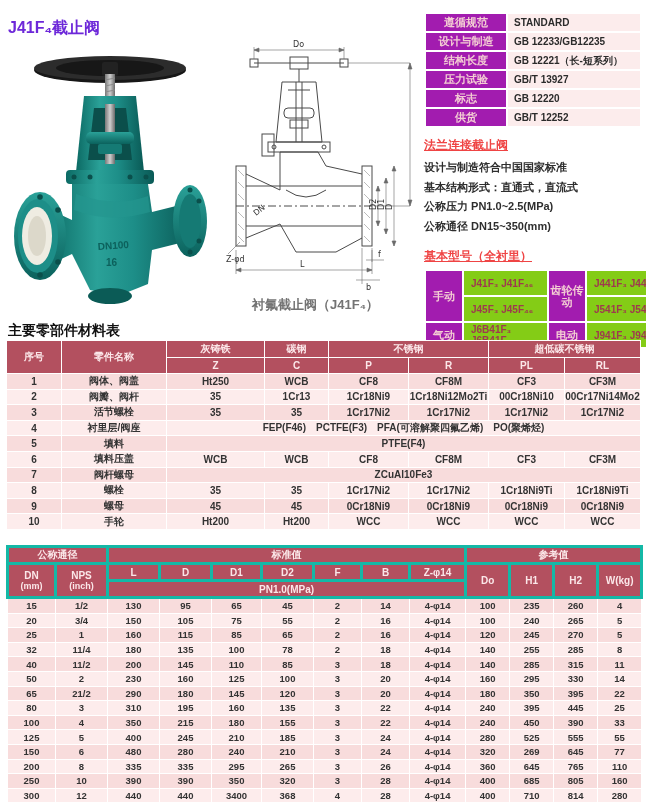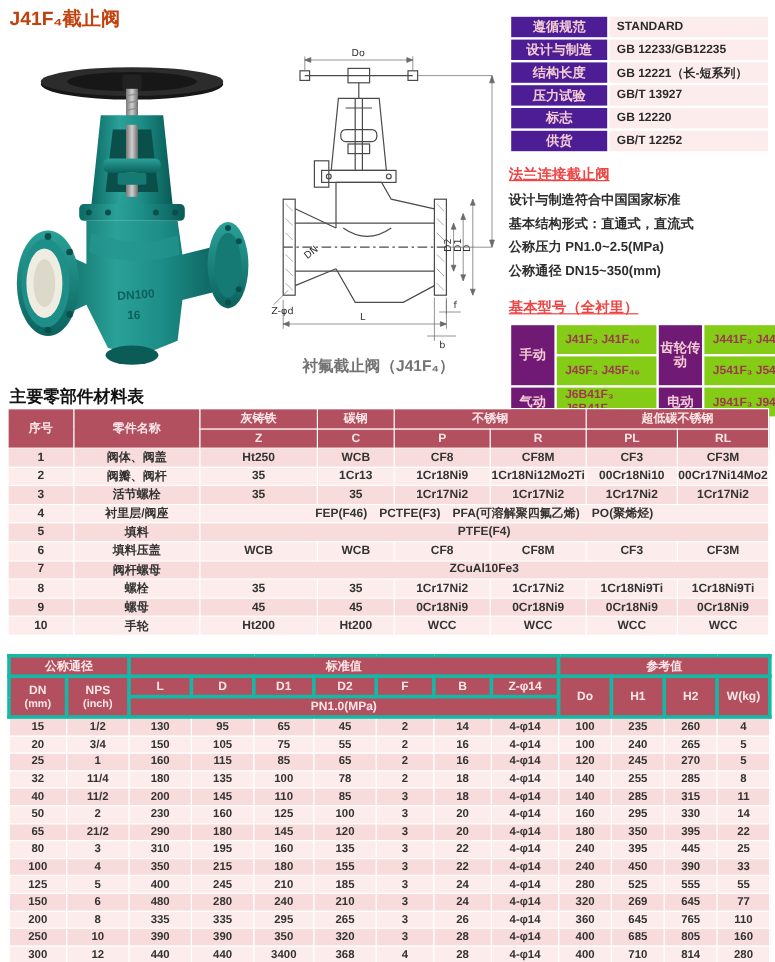--- a/index.html
+++ b/index.html
@@ -1,43 +1,43 @@
 <!DOCTYPE html>
 <html><head>
 <meta charset="utf-8">
 <style>
   html,body{margin:0;padding:0;background:#fff;}
   .page{
     position:relative;width:646px;height:802px;background:#ffffff;overflow:hidden;
     font-family:"Liberation Sans","DejaVu Sans",sans-serif;color:#222;
   }
-  .page-title{position:absolute;left:8px;top:6px;font-size:16px;font-weight:bold;color:#c2410c;margin:0;}
+  .page-title{position:absolute;left:8px;top:18px;font-size:16px;font-weight:bold;color:#6d28d9;margin:0;}
 
   
   .valve-photo{position:absolute;left:6px;top:44px;width:218px;height:266px;}
   .valve-drawing{position:absolute;left:226px;top:38px;width:192px;height:256px;}
   .drawing-caption{position:absolute;left:252px;top:296px;font-size:13px;font-weight:bold;color:#737373;}
   .dwg{stroke:#4a4a4a;fill:none;stroke-width:1;}
   .dwg-thin{stroke:#6a6a6a;fill:none;stroke-width:0.6;}
   .dwg-label{font-size:8px;fill:#333;font-family:"DejaVu Sans",sans-serif;}
   .hatch{stroke:#777;stroke-width:0.5;}
 
   
   .right-panel{position:absolute;left:424px;top:12px;width:218px;}
   .spec-table{width:218px;border-collapse:separate;border-spacing:2px;table-layout:fixed;}
   .spec-table td{height:14px;}
-  .spec-label{width:80px;background:#4c1d95;color:#f3ccd3;font-weight:bold;font-size:11px;text-align:center;padding:1px 0;}
+  .spec-label{width:80px;background:#a21caf;color:#f3ccd3;font-weight:bold;font-size:11px;text-align:center;padding:1px 0;}
   .spec-value{background:#fcecec;color:#2b2b2b;font-weight:bold;font-size:10px;text-align:left;padding:1px 2px 1px 6px;margin-left:39px;}
 
   .sub-heading{font-size:12px;font-weight:bold;color:#ef4444;margin:9px 0 4px 0;text-decoration:underline;}
   .flange-line{font-size:11px;font-weight:bold;color:#2e2e2e;line-height:19.5px;}
 
   .models-table{width:218px;border-collapse:separate;border-spacing:2px;table-layout:fixed;margin-top:2px;}
   .models-table td{height:22px;}
-  .model-label{background:#701a75;color:#f3ccd3;font-weight:bold;font-size:11px;text-align:center;line-height:12px;}
+  .model-label{background:#a21caf;color:#f3ccd3;font-weight:bold;font-size:11px;text-align:center;line-height:12px;}
   .model-value{background:#84cc16;color:#9e3a4e;font-weight:bold;font-size:10px;text-align:left;padding-left:7px;}
 
   
   .section-title{position:absolute;left:8px;font-size:14px;font-weight:bold;color:#111;margin:0;}
 
   
   .materials-table{position:absolute;left:6px;top:340px;width:634px;border-collapse:collapse;table-layout:fixed;}
   .materials-table th{background:#b3505f;color:#fbe7e9;font-size:10px;font-weight:bold;border:1px solid #fff;padding:1px 0;height:13px;}
   .materials-table td{font-size:10px;font-weight:bold;color:#333;text-align:center;border:1px solid #fff;padding:0;height:14.6px;}
   .materials-table tbody tr:nth-child(odd) td{background:#f8dcdc;}

